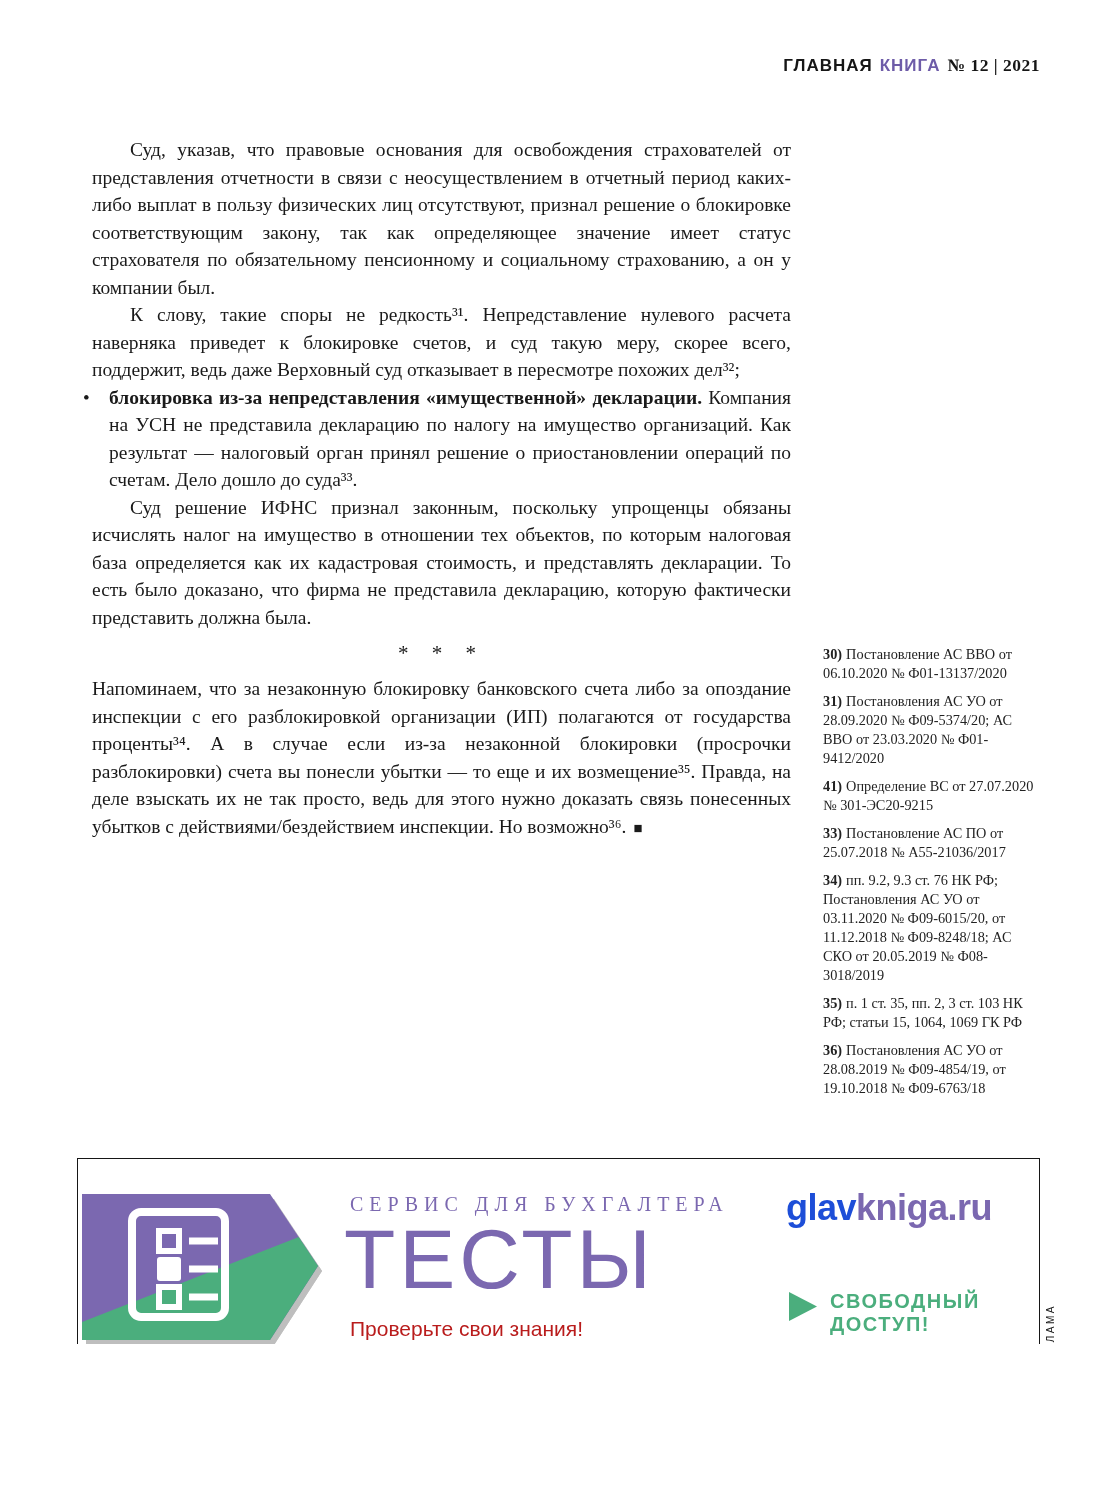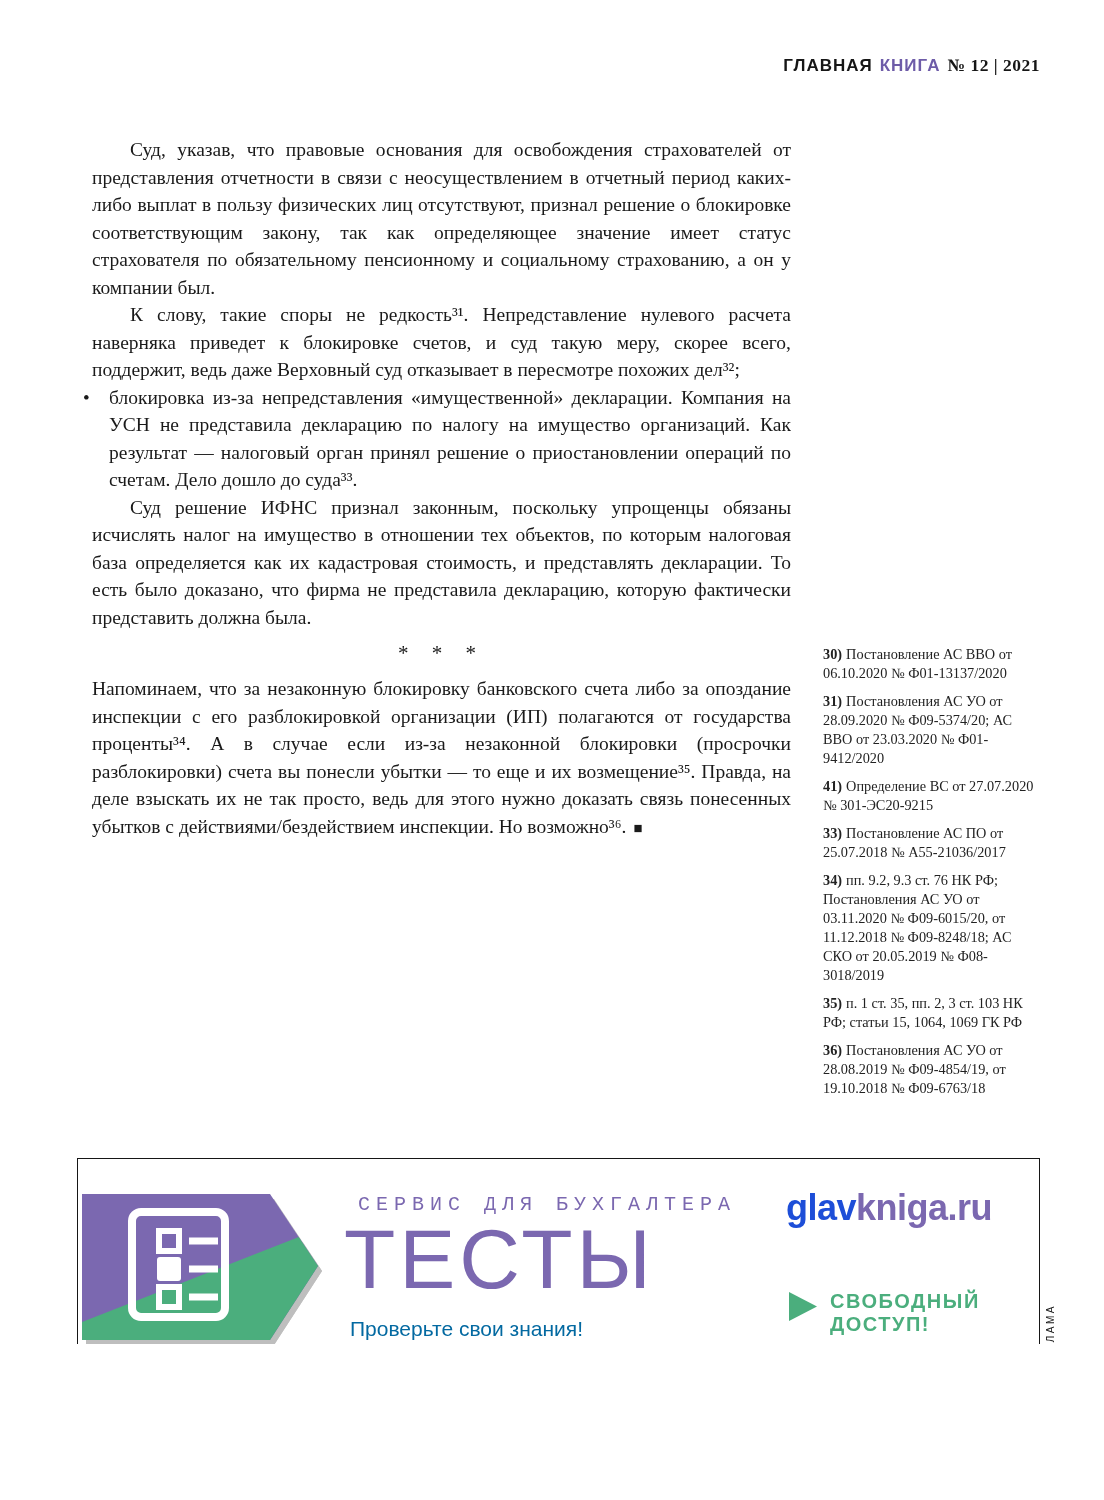--- a/index.html
+++ b/index.html
@@ -41,21 +41,21 @@
     position:absolute;left:92px;top:136px;width:699px;
     font-size:19.5px;line-height:27.5px;text-align:justify;
   }
   .article p{margin:0;}
   .article .indent{text-indent:38px;}
   .bullet-item{position:relative;padding-left:17px;}
   .bullet-dot{
     position:absolute;left:-9px;top:0;
     font-size:19px;line-height:27.5px;
   }
-  .bullet-item b{font-weight:400;}
+  .bullet-item b{font-weight:700;}
   .separator{
     text-align:center;font-size:21px;letter-spacing:9px;
     margin:9px 0 8px 0;line-height:27px;
   }
   .endmark{font-size:15px;margin-left:7px;letter-spacing:0;}
   
   .footnotes{
     position:absolute;left:823px;top:645px;width:219px;
     font-size:14.3px;line-height:19px;color:#222;text-align:left;
   }
@@ -64,35 +64,35 @@
   
   .banner{
     position:absolute;left:77px;top:1158px;width:963px;height:211px;
     border:1.5px solid #161616;background:#ffffff;
   }
   .badge{
     position:absolute;left:4px;top:31px;width:240px;height:155px;
     filter:drop-shadow(4px 5px 0 rgba(70,70,70,.35));
   }
   .kicker{
-    position:absolute;left:280px;top:34px;
-    font-family:Liberation Mono, monospace;
+    position:absolute;left:272px;top:34px;
+    font-family:Liberation Serif, serif;
     font-size:20px;letter-spacing:6px;color:var(--banner-purple);
     white-space:nowrap;
   }
   .banner-title{
     position:absolute;left:266px;top:58px;
     font-family:"Liberation Sans", sans-serif;
     font-size:84px;line-height:84px;font-weight:400;letter-spacing:4px;
     color:var(--banner-purple);white-space:nowrap;
   }
   .banner-subtitle{
     position:absolute;left:272px;top:158px;
     font-family:"Liberation Sans", sans-serif;
-    font-size:21px;color:#0369a1;white-space:nowrap;
+    font-size:21px;color:#b91c1c;white-space:nowrap;
   }
   .logo{
     position:absolute;left:708px;top:28px;
     font-family:"Liberation Sans", sans-serif;
     font-size:36px;font-weight:800;white-space:nowrap;letter-spacing:-0.5px;
   }
   .logo .logo-black{color:#1d4ed8;}
   .logo .logo-purple{color:var(--banner-purple);text-align:center;}
   .play-icon{position:absolute;left:710px;top:132px;width:30px;height:31px;}
   .access{

